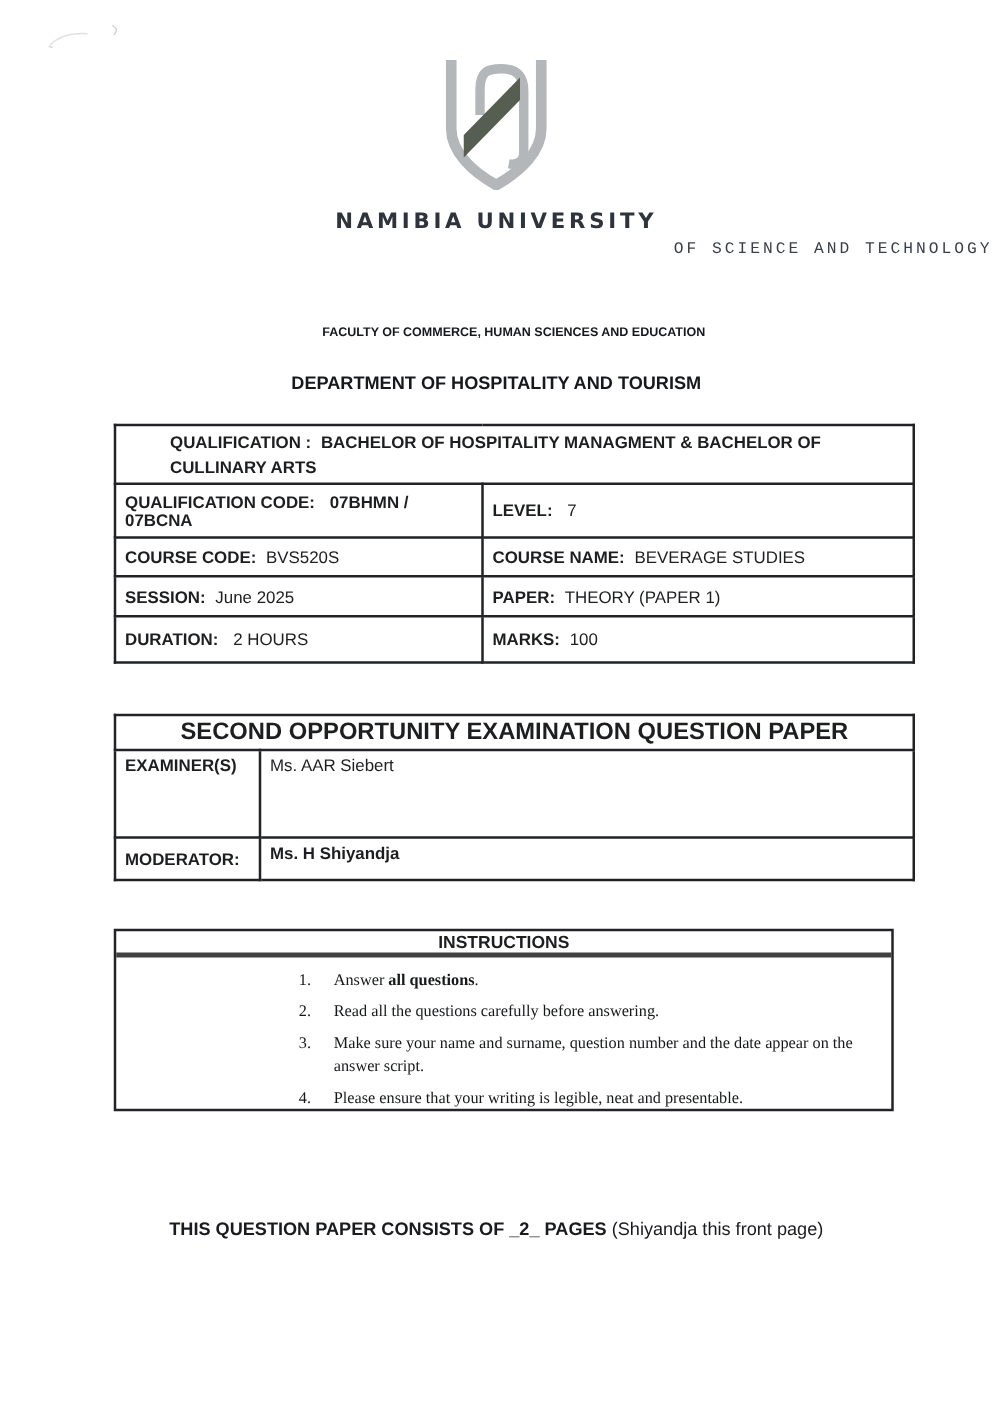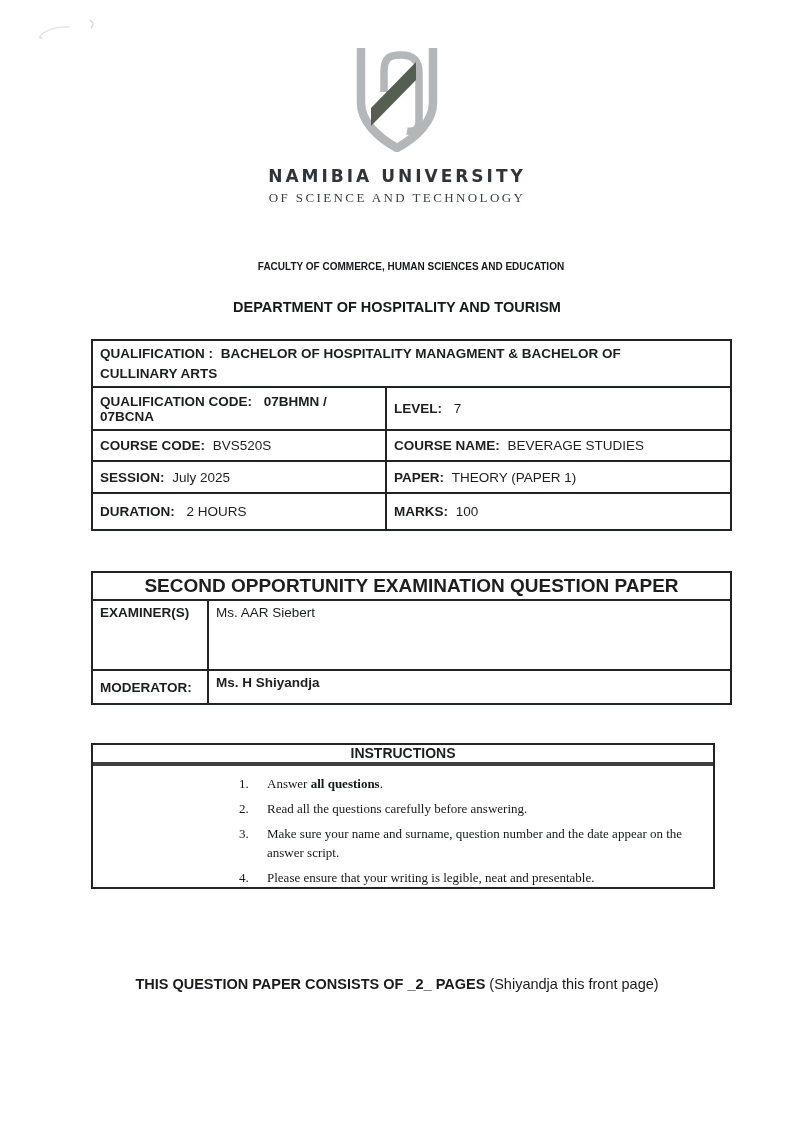--- a/index.html
+++ b/index.html
@@ -14,39 +14,39 @@
   .scribble { position:absolute; left:36px; top:18px; opacity:.55; }
 
   
   .logo-wrap { position:absolute; top:46px; left:0; width:100%; text-align:center; }
   .uni-name {
     margin-top:10px; font-size:17px; font-weight:700; letter-spacing:3px;
     color:#2f343c; font-family:"DejaVu Sans", sans-serif;
   }
   .uni-sub {
     margin-top:4px; font-size:13px; font-weight:500; letter-spacing:2.4px;
-    color:#3a3f46; font-family:Liberation Serif, serif;
+    color:#3a3f46; font-family:Liberation Mono, monospace;text-align:right;
   }
 
   .faculty { position:absolute; top:261px; left:14px; width:100%; text-align:center;
     font-size:10px; font-weight:700; color:#16181d; }
   .department { position:absolute; top:299px; left:0; width:100%; text-align:center;
     font-size:14.5px; font-weight:700; color:#16181d; }
 
   table { border-collapse:collapse; table-layout:fixed; }
   td { border:2px solid #222326; padding:2px 7px; font-size:13.5px; vertical-align:middle; }
   .lbl { font-weight:700; }
   .val { font-weight:400; margin-left:4px; }
   .val.bold { font-weight:700; }
   .gap2 { margin-left:8px; }
 
   .course-table { position:absolute; left:91px; top:339px; width:639px; }
   .course-table col.c1 { width:294px; }
   .course-table col.c2 { width:345px; }
-  .qual-inner { max-width:560px; line-height:1.45; }
+  .qual-inner { max-width:560px; line-height:1.45;margin-left:36px; }
 
   .exam-table { position:absolute; left:91px; top:571px; width:639px; }
   .exam-table col.e1 { width:116px; }
   .exam-table col.e2 { width:523px; }
   .exam-title { text-align:center; font-weight:700; font-size:19px; }
   .row-examiner td { vertical-align:top; padding-top:4px; }
   .row-moderator td.mval { vertical-align:top; padding-top:4px; font-weight:700; }
 
   .instructions { position:absolute; left:91px; top:743px; width:624px; height:146px;
     border:2px solid #222326; }
@@ -118,21 +118,21 @@
         <span class="val">BVS520S</span>
       </td>
       <td>
         <span class="lbl">COURSE NAME:</span>
         <span class="val">BEVERAGE STUDIES</span>
       </td>
     </tr>
     <tr style="height:32px">
       <td>
         <span class="lbl">SESSION:</span>
-        <span class="val">July 2025</span>
+        <span class="val">June 2025</span>
       </td>
       <td>
         <span class="lbl">PAPER:</span>
         <span class="val">THEORY (PAPER 1)</span>
       </td>
     </tr>
     <tr style="height:37px">
       <td>
         <span class="lbl">DURATION:</span>
         <span class="val gap2">2 HOURS</span>

